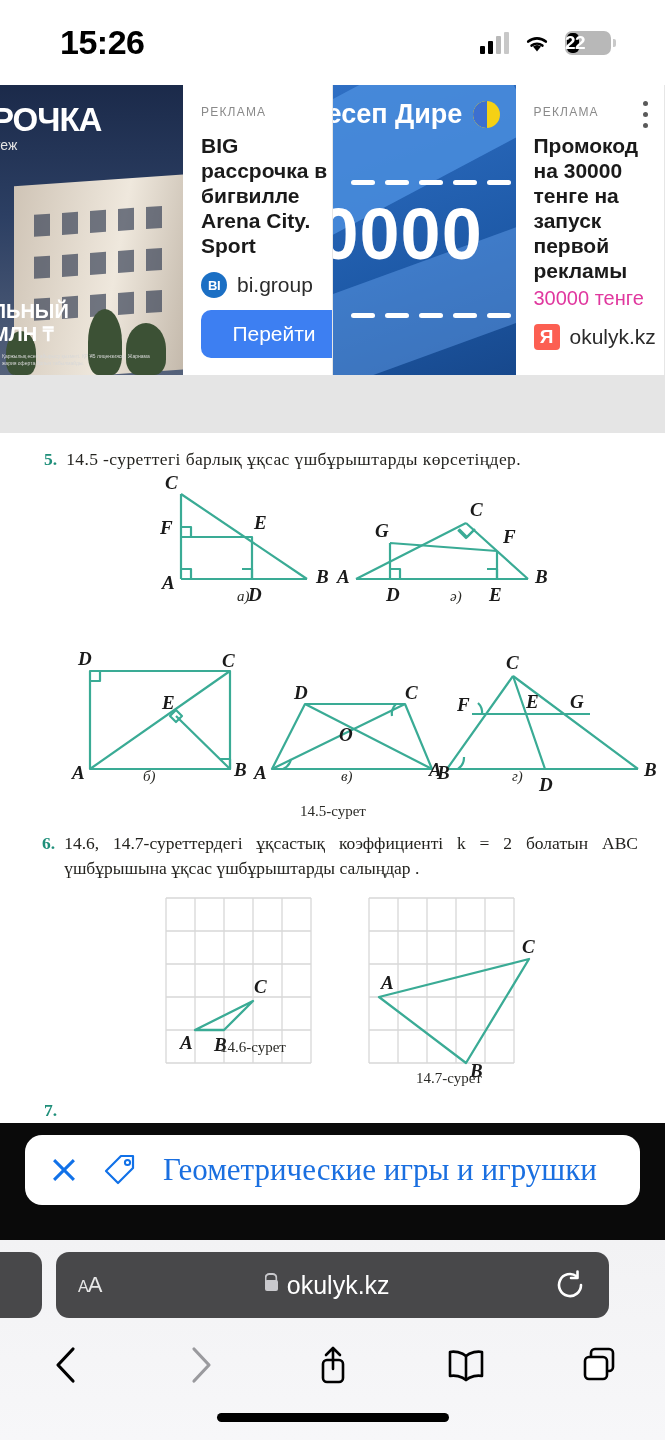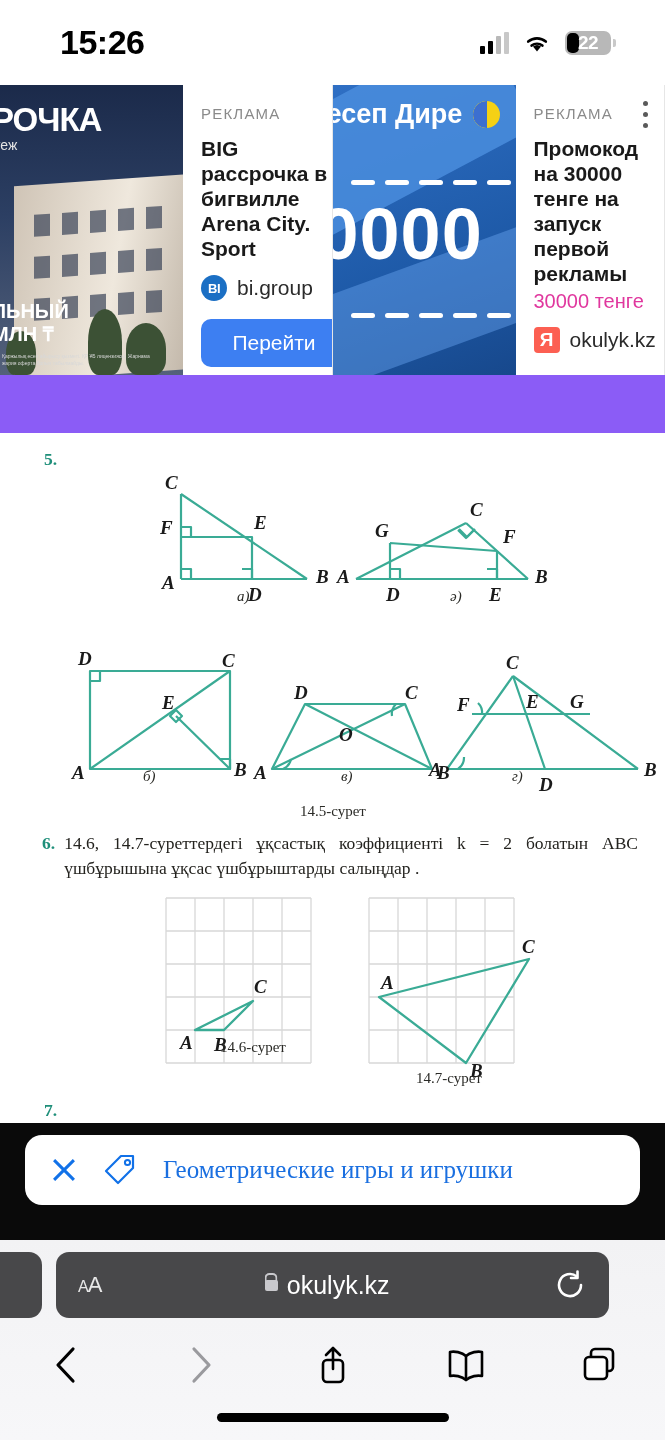--- a/index.html
+++ b/index.html
@@ -1,64 +1,64 @@
 <!DOCTYPE html>
 <html><head>
 <meta charset="utf-8">
 <style>
   * { margin:0; padding:0; box-sizing:border-box; }
   html,body { width:665px; height:1440px; background:#fff;
     font-family:"Liberation Sans", sans-serif; overflow:hidden; }
-  #screen { position:relative; width:665px; height:1440px; background:#8b5cf6; }
+  #screen { position:relative; width:665px; height:1440px; background:#e5e5e5; }
 
   
   .statusbar { position:absolute; top:0; left:0; width:665px; height:85px;
     display:flex; align-items:center; justify-content:space-between;
     padding:0 54px 0 60px; background:#fff; }
   .sb-time { font-size:34px; font-weight:600; color:#000; letter-spacing:-0.5px; }
   .sb-right { display:flex; align-items:center; gap:13px; }
   .sig { display:flex; align-items:flex-end; gap:3px; height:22px; }
   .sig i { display:block; width:5px; border-radius:1px; background:#000; }
   .sig i:nth-child(1){ height:8px; }
   .sig i:nth-child(2){ height:13px; }
   .sig i:nth-child(3){ height:18px; background:#b9b9b9; }
   .sig i:nth-child(4){ height:22px; background:#c8c8c8; }
   .batt { position:relative; width:46px; height:24px; border-radius:7px;
     background:#b8b8b8; display:flex; align-items:center; }
   .batt:after { content:""; position:absolute; right:-5px; top:8px; width:3px;
     height:8px; border-radius:0 2px 2px 0; background:#c9c9c9; }
   .batt-fill { position:absolute; left:2px; top:2px; bottom:2px; width:12px;
     border-radius:5px; background:#000; }
-  .batt-num { position:relative; width:100%; text-align:center; font-size:19px;
+  .batt-num { position:relative; width:100%; font-size:19px;
     font-weight:700; color:#fff; letter-spacing:-0.5px; }
 
   
   .ads { position:absolute; top:85px; left:0; width:665px; height:290px;
     display:flex; background:#fff; }
   .ad { width:50%; height:100%; display:flex; background:#fff;
     border-right:1px solid #e6e6e6; position:relative; overflow:hidden; }
   .ad-img { width:183px; height:100%; position:relative; overflow:hidden;
     flex:0 0 183px; }
   .ad-body { flex:1; padding:20px 14px 0 18px; position:relative; }
-  .ad-label { font-size:15px; letter-spacing:1.2px; color:#8a8a8a;
+  .ad-label { font-size:12px; letter-spacing:1.2px; color:#8a8a8a;
     font-weight:400; }
   .ad-dots { position:absolute; top:16px; right:22px; }
   .ad-dots i { display:block; width:5px; height:5px; border-radius:50%;
     background:#5a5a5a; margin-bottom:6px; }
   .ad-title { margin-top:14px; font-size:21px; line-height:25px;
     font-weight:700; color:#1a1a1a; }
   .ad-dom { display:flex; align-items:center; gap:10px; margin-top:14px; }
   .ad-dom-txt { font-size:21px; color:#2b2b2b; }
   .bi-badge { width:26px; height:26px; border-radius:50%; background:#1b6fc4;
     color:#fff; font-size:13px; font-weight:700; display:flex;
     align-items:center; justify-content:center; letter-spacing:-0.5px; }
   .ya-badge { width:26px; height:26px; border-radius:4px; background:#fc5f52;
     color:#fff; font-size:19px; font-weight:700; display:flex;
     align-items:center; justify-content:center; }
-  .ad-cta { margin-top:18px; width:146px; height:48px; border-radius:10px;
+  .ad-cta { margin-top:12px; width:146px; height:48px; border-radius:10px;
     background:#3d7ff2; color:#fff; font-size:21px; display:flex;
     align-items:center; justify-content:center; border:none; }
   .ad-price { margin-top:4px; font-size:20px; color:#e0379e; white-space:nowrap; }
 
   
   .bld-sky { position:absolute; inset:0; background:linear-gradient(#1b2a4a,#2c3f63 45%,#54617a); }
   .bld-body { position:absolute; left:14px; right:-10px; top:95px; bottom:0;
     background:linear-gradient(100deg,#cfc4b6,#efe8dd 55%,#bfb4a6);
     transform:skewY(-4deg); }
   .bld-win { position:absolute; background:rgba(45,55,78,.65); }
@@ -122,21 +122,21 @@
   .dark-strip { position:absolute; top:1123px; left:0; width:665px; height:117px;
     background:#0a0a0a; }
   .promo { position:absolute; top:1135px; left:25px; width:615px; height:70px;
     background:#fff; border-radius:17px; display:flex; align-items:center;
     padding:0 26px; gap:26px; }
   .promo-x { position:relative; width:26px; height:26px; flex:0 0 26px; }
   .promo-x:before,.promo-x:after { content:""; position:absolute; left:50%; top:50%;
     width:3px; height:28px; background:#1171e8; }
   .promo-x:before { transform:translate(-50%,-50%) rotate(45deg); }
   .promo-x:after { transform:translate(-50%,-50%) rotate(-45deg); }
-  .promo-txt { font-size:25px; color:#1a6fe0; font-family:"Liberation Serif", serif; }
+  .promo-txt { font-size:31px; color:#1a6fe0; font-family:"Liberation Serif", serif; }
 
   
   .safari { position:absolute; top:1240px; left:0; width:665px; height:200px;
     background:linear-gradient(#f2f2f4,#f7f7f9); }
   .tab-prev { position:absolute; top:12px; left:-24px; width:66px; height:66px;
     background:#48484a; border-radius:13px; }
   .urlbar { position:absolute; top:12px; left:56px; width:553px; height:66px;
     background:#48484a; border-radius:13px; display:flex; align-items:center;
     padding:0 22px; }
   .aa { font-size:22px; color:#e8e8e8; letter-spacing:-1px; }
@@ -261,20 +261,21 @@
         </div>
       </div>
     </div>
   </div>
 
 
   <div class="page">
 
     <div class="task t5">
       <span class="num">5.</span>
+      <span class="body wsp">14.5 -суреттегі   барлық   ұқсас   үшбұрыштарды     көрсетіңдер.</span>
     </div>
 
     <svg width="665" height="340" viewBox="0 0 665 340" style="position:absolute;left:0;top:38px">
       <g stroke="#3aab95" stroke-width="2.2" fill="none" stroke-linejoin="round">
 
         <path d="M181 23 L181 108 M181 108 L307 108 M181 23 L307 108"></path>
         <path d="M181 66 L252 66 L252 108"></path>
         <path d="M181 56 L191 56 L191 66 L181 66"></path>
         <path d="M181 98 L191 98 L191 108 L181 108"></path>
         <path d="M242 98 L252 98 L252 108 L242 108"></path>

